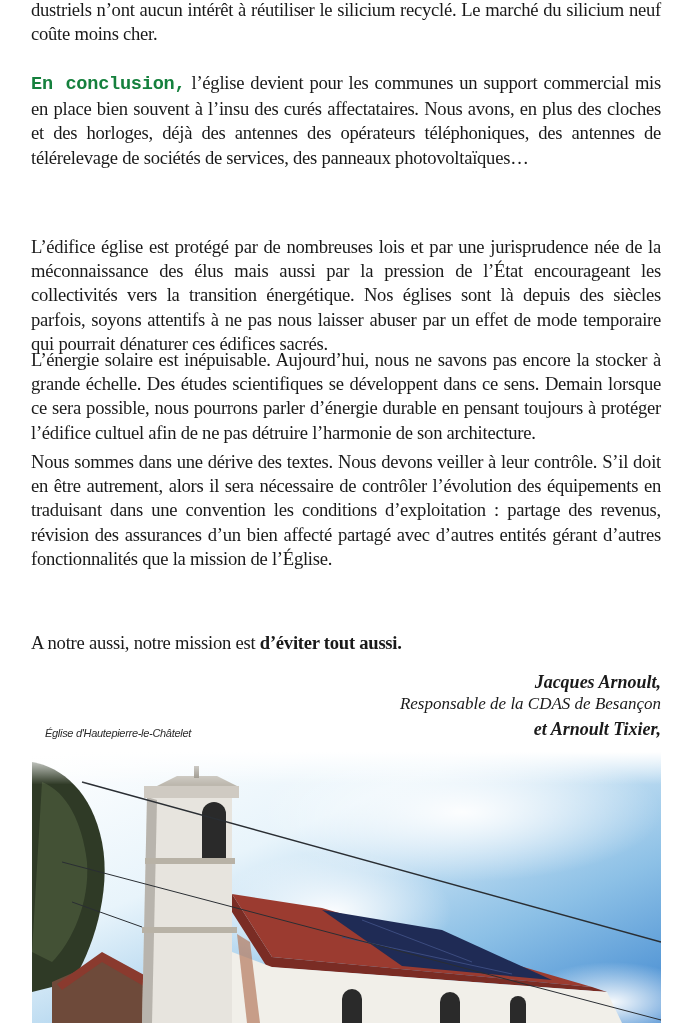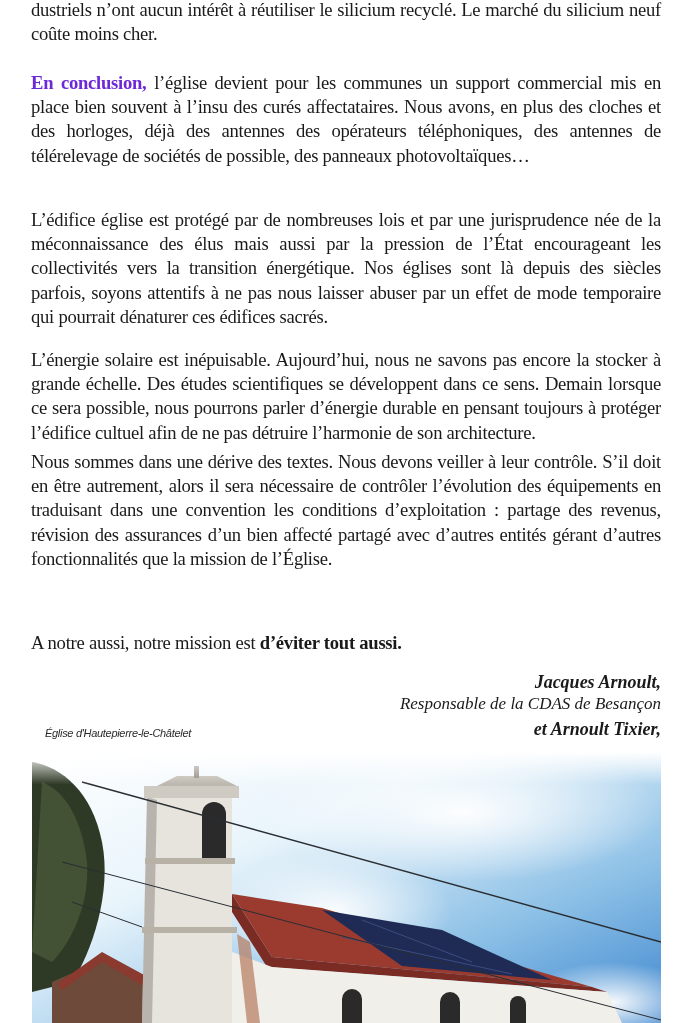--- a/index.html
+++ b/index.html
@@ -8,25 +8,25 @@
     font-family: "Liberation Serif", "DejaVu Serif", serif;
     color: #1a1a1a;
   }
   .page { position: absolute; left: 31px; top: 0; width: 630px; }
   p.para {
     margin: 0; font-size: 18.6px; line-height: 24.2px;
     text-align: justify; letter-spacing: -0.25px;
   }
   .p0 { position: absolute; top: -2px; left: 0; width: 630px; }
   .p1 { position: absolute; top: 71px; left: 0; width: 630px; }
-  .p2 { position: absolute; top: 208px; left: 0; width: 630px; }
+  .p2 { position: absolute; top: 235px; left: 0; width: 630px; }
   .p3 { position: absolute; top: 348px; left: 0; width: 630px; }
   .p4 { position: absolute; top: 450px; left: 0; width: 630px; }
   .p5 { position: absolute; top: 631px; left: 0; width: 630px; text-align: left; }
-  .lead { color: #6d28d9; font-weight: bold; }
+  .lead { color: #15803d; font-weight: bold; font-family: Liberation Mono, monospace; }
   .bold { font-weight: bold; }
   .sig {
     position: absolute; right: 31px; text-align: center;
     font-style: italic; font-size: 17px; line-height: 21px; color: #1a1a1a;
   }
   .sig-name { font-weight: bold; font-size: 18px; }
   .s1 { top: 672px; }
   .s2 { top: 693px; }
   .s3 { top: 719px; }
   .s4 { top: 772px; }
@@ -41,21 +41,21 @@
     overflow: hidden;
   }
   .photo svg { display: block; }
 </style>
 </head>
 <body>
 
 <div class="page">
   <p class="para p0">dustriels n’ont aucun intérêt à réutiliser le silicium recyclé. Le marché du silicium neuf coûte moins cher.</p>
 
-  <p class="para p1"><span class="lead">En conclusion,</span><span> l’église devient pour les communes un support commercial mis en place bien souvent à l’insu des curés affectataires. Nous avons, en plus des cloches et des horloges, déjà des antennes des opérateurs téléphoniques, des antennes de télérelevage de sociétés de possible, des panneaux photovoltaïques…</span></p>
+  <p class="para p1"><span class="lead">En conclusion,</span><span> l’église devient pour les communes un support commercial mis en place bien souvent à l’insu des curés affectataires. Nous avons, en plus des cloches et des horloges, déjà des antennes des opérateurs téléphoniques, des antennes de télérelevage de sociétés de services, des panneaux photovoltaïques…</span></p>
 
   <p class="para p2">L’édifice église est protégé par de nombreuses lois et par une jurisprudence née de la méconnaissance des élus mais aussi par la pression de l’État encourageant les collectivités vers la transition énergétique. Nos églises sont là depuis des siècles parfois, soyons attentifs à ne pas nous laisser abuser par un effet de mode temporaire qui pourrait dénaturer ces édifices sacrés.</p>
 
   <p class="para p3">L’énergie solaire est inépuisable. Aujourd’hui, nous ne savons pas encore la stocker à grande échelle. Des études scientifiques se développent dans ce sens. Demain lorsque ce sera possible, nous pourrons parler d’énergie durable en pensant toujours à protéger l’édifice cultuel afin de ne pas détruire l’harmonie de son architecture.</p>
 
   <p class="para p4">Nous sommes dans une dérive des textes. Nous devons veiller à leur contrôle. S’il doit en être autrement, alors il sera nécessaire de contrôler l’évolution des équipements en traduisant dans une convention les conditions d’exploitation : partage des revenus, révision des assurances d’un bien affecté partagé avec d’autres entités gérant d’autres fonctionnalités que la mission de l’Église.</p>
 
   <p class="para p5"><span>A notre aussi, notre mission est </span><span class="bold">d’éviter tout aussi.</span></p>
 </div>
 

